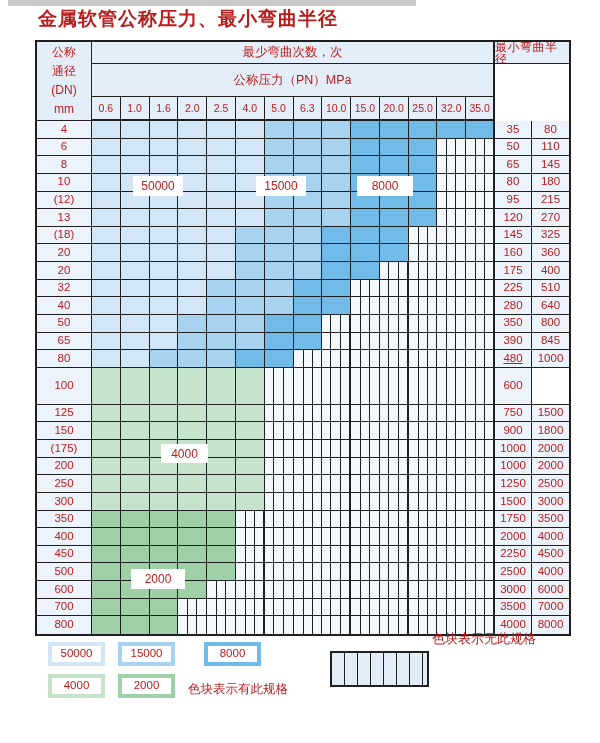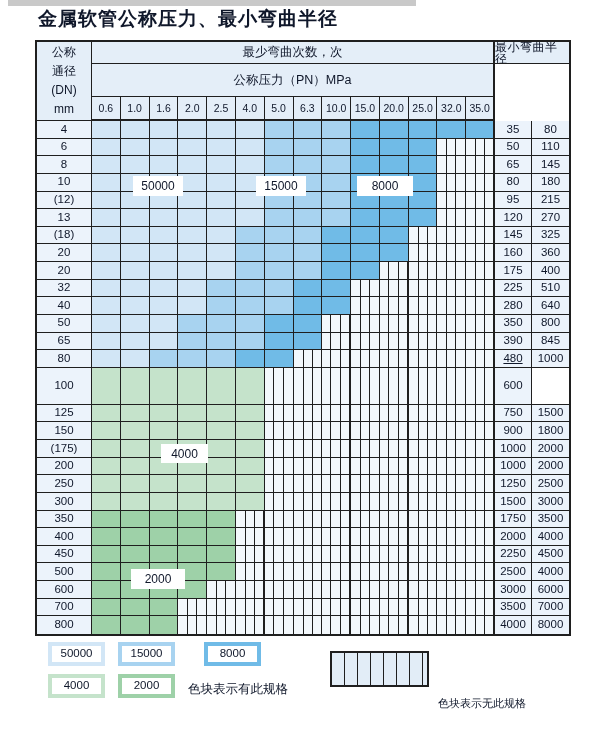--- a/index.html
+++ b/index.html
@@ -1,17 +1,17 @@
 <!DOCTYPE html>
 <html style="--blue_light: #d2e6f6; --blue_mid: #a8d3f0; --blue_dark: #70bbe7; --green_light: #c5e3cb; --green_mid: #9ed1a8; --header_bg: #e4eef8; --cell_bg: #ecf3fb; --nospec_bg: #f3f8fc; --legend_stripe_bg: #e2edf7; --grid_line: #1f1f1f;"><head>
 <meta charset="utf-8">
 <style>
   html,body{margin:0;padding:0;}
   .page{position:relative;width:600px;height:743px;background:#ffffff;overflow:hidden;
-        font-family:"Liberation Sans",sans-serif;color:#0f172a;}
+        font-family:"Liberation Sans",sans-serif;color:#b91c1c;}
   .topbar{position:absolute;left:8px;top:0;width:408px;height:6px;background:#c9c9c9;}
   .title{position:absolute;left:38px;top:6px;font-family:"DejaVu Serif",serif;
          font-weight:bold;font-size:19px;letter-spacing:1px;white-space:nowrap;}
   
   #grid{position:absolute;left:35px;top:40px;width:532px;height:592px;
         border:2px solid var(--grid_line);display:grid;background:#fff;
         grid-template-columns:55px repeat(14,1fr) 37px 37px;
         grid-template-rows:22px 33px 24px repeat(28,1fr);}
   .cell{border-right:1px solid var(--grid_line);border-bottom:1px solid var(--grid_line);
         display:flex;align-items:center;justify-content:center;
@@ -47,21 +47,21 @@
   .lg-50000{left:48px;top:642px;background:var(--blue_light);}
   .lg-15000{left:118px;top:642px;background:var(--blue_mid);}
   .lg-8000 {left:204px;top:642px;background:var(--blue_dark);}
   .lg-4000 {left:48px;top:674px;background:var(--green_light);}
   .lg-2000 {left:118px;top:674px;background:var(--green_mid);}
   .lg-has{position:absolute;left:188px;top:681px;font-size:12.5px;}
   .lg-nobox{position:absolute;left:330px;top:651px;width:95px;height:32px;
         border:2px solid var(--grid_line);background-color:var(--legend_stripe_bg);
         background-image:repeating-linear-gradient(to right,
           transparent 0px,transparent 11.6px,var(--grid_line) 11.6px,var(--grid_line) 13px);}
-  .lg-no{position:absolute;left:432px;top:696px;font-size:11px;margin-left:6px;}
+  .lg-no{position:absolute;left:432px;top:630px;font-size:13px;}
 </style>
 </head>
 <body>
 
 <div class="page">
   <div class="topbar"></div>
   <div class="title">金属软管公称压力、最小弯曲半径</div>
 
   <div id="grid">
     <div class="cell hd h-corner">

